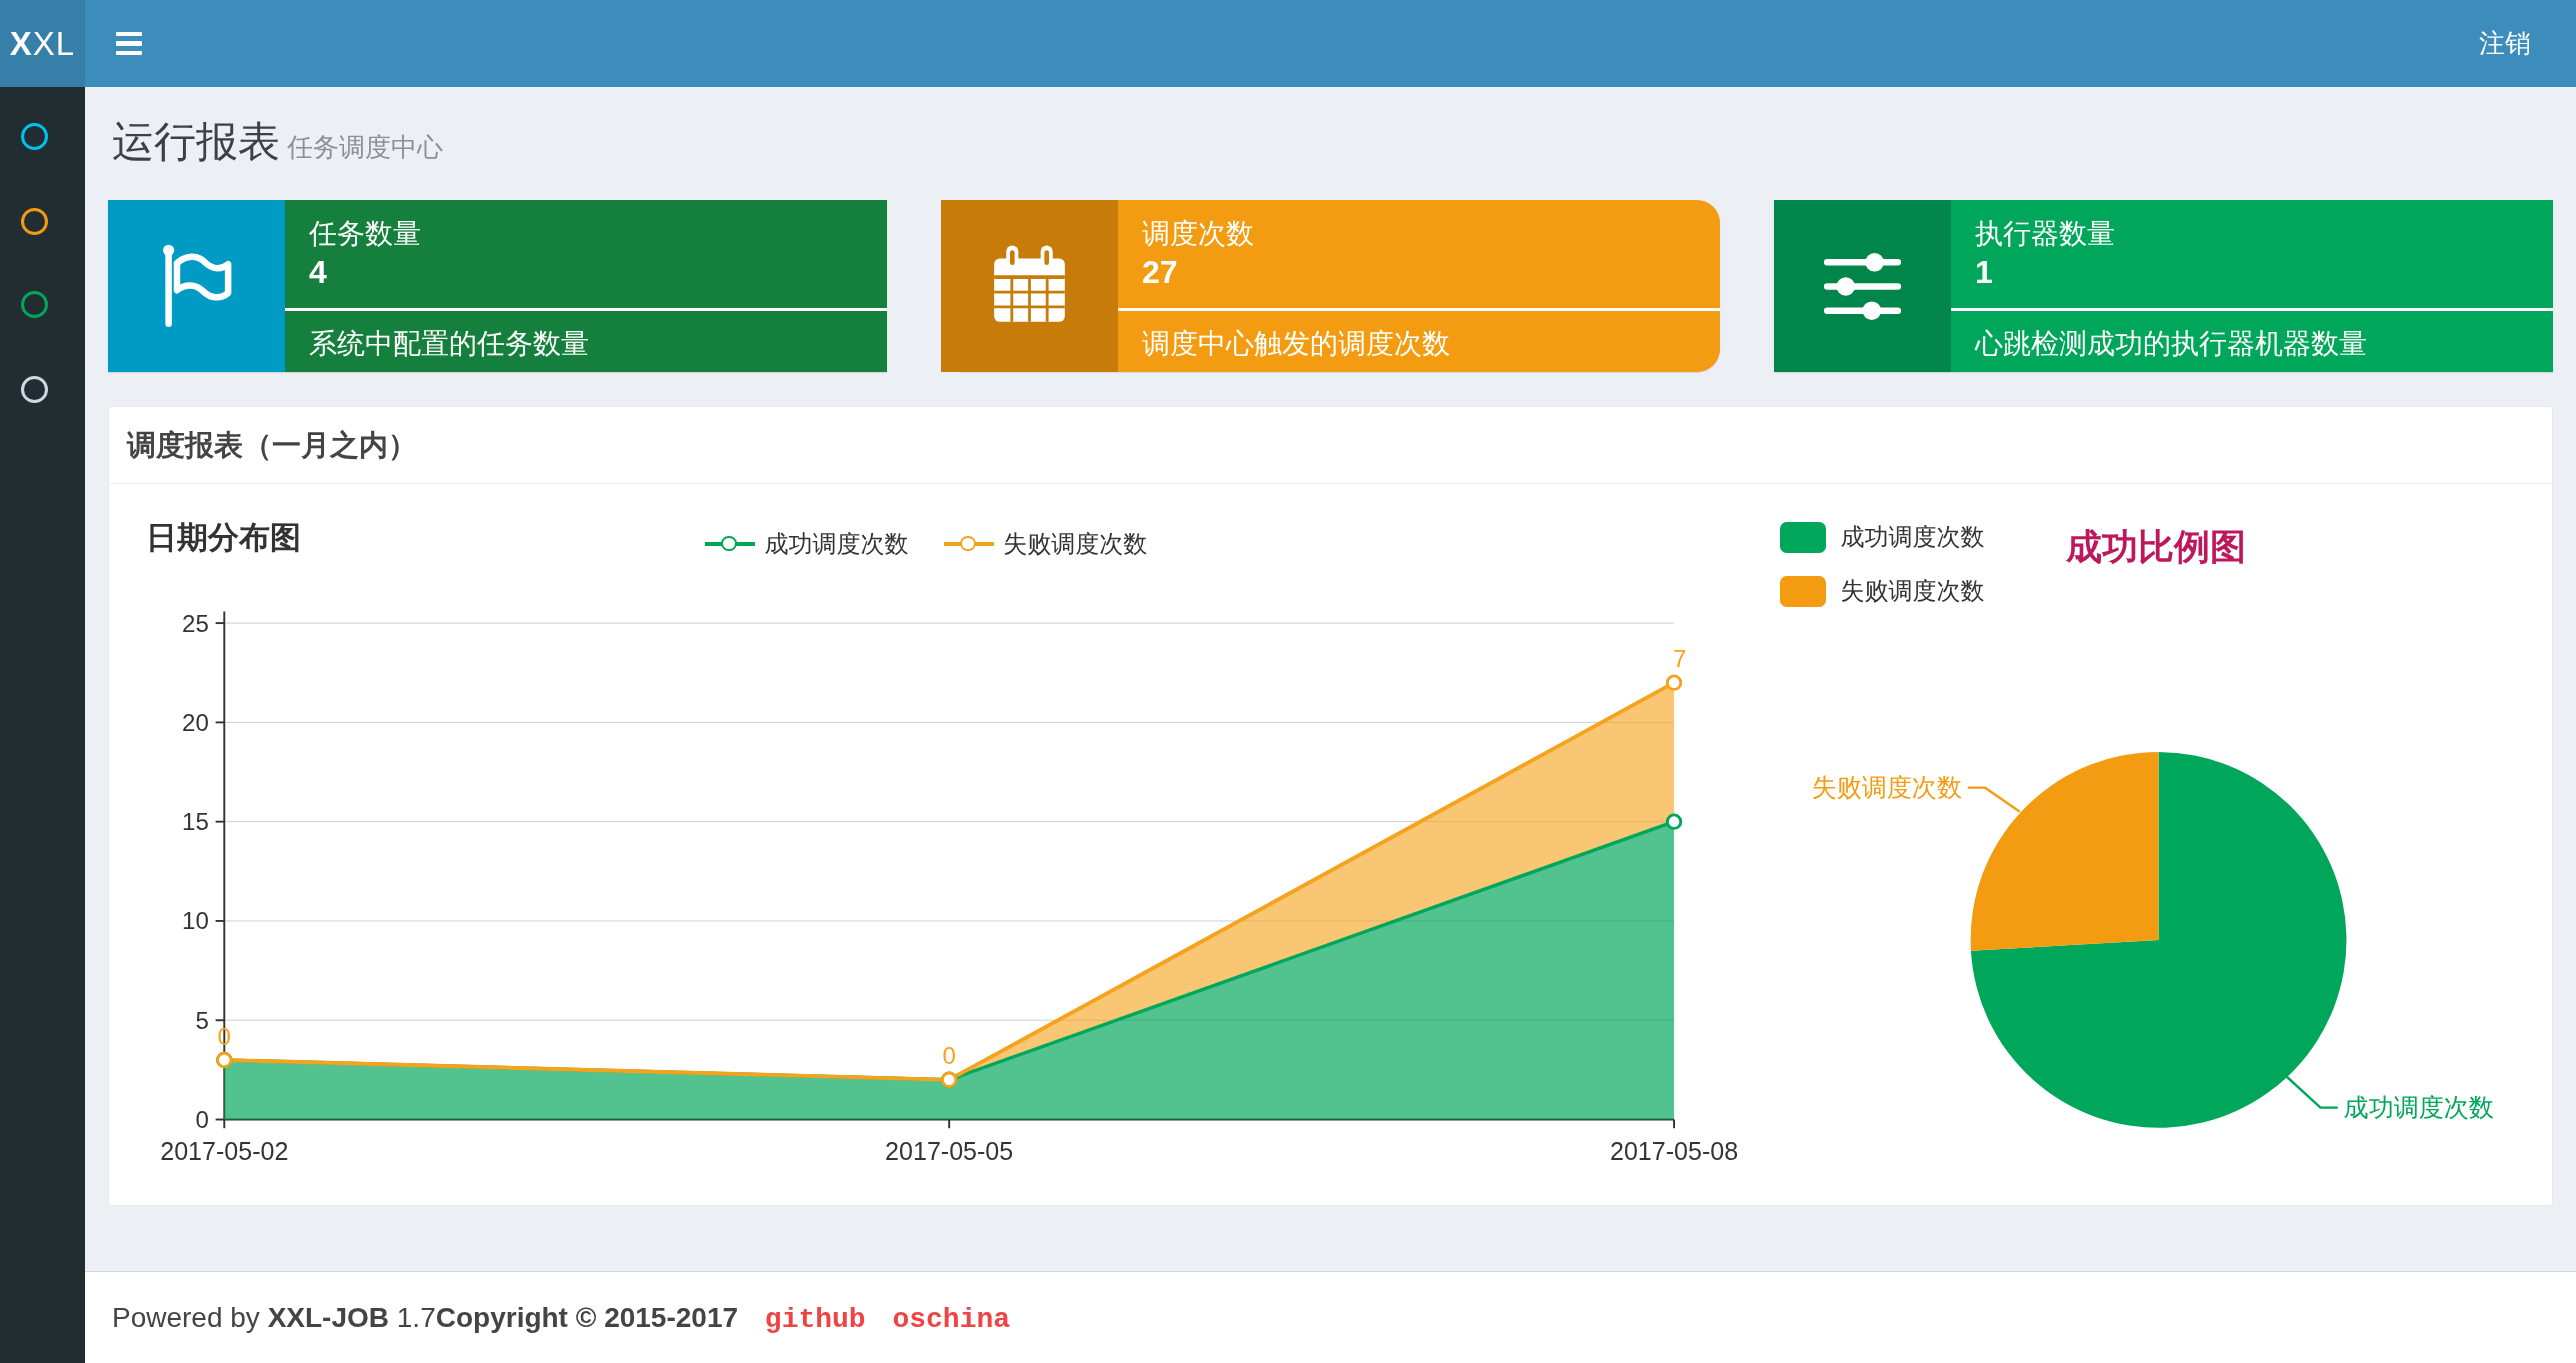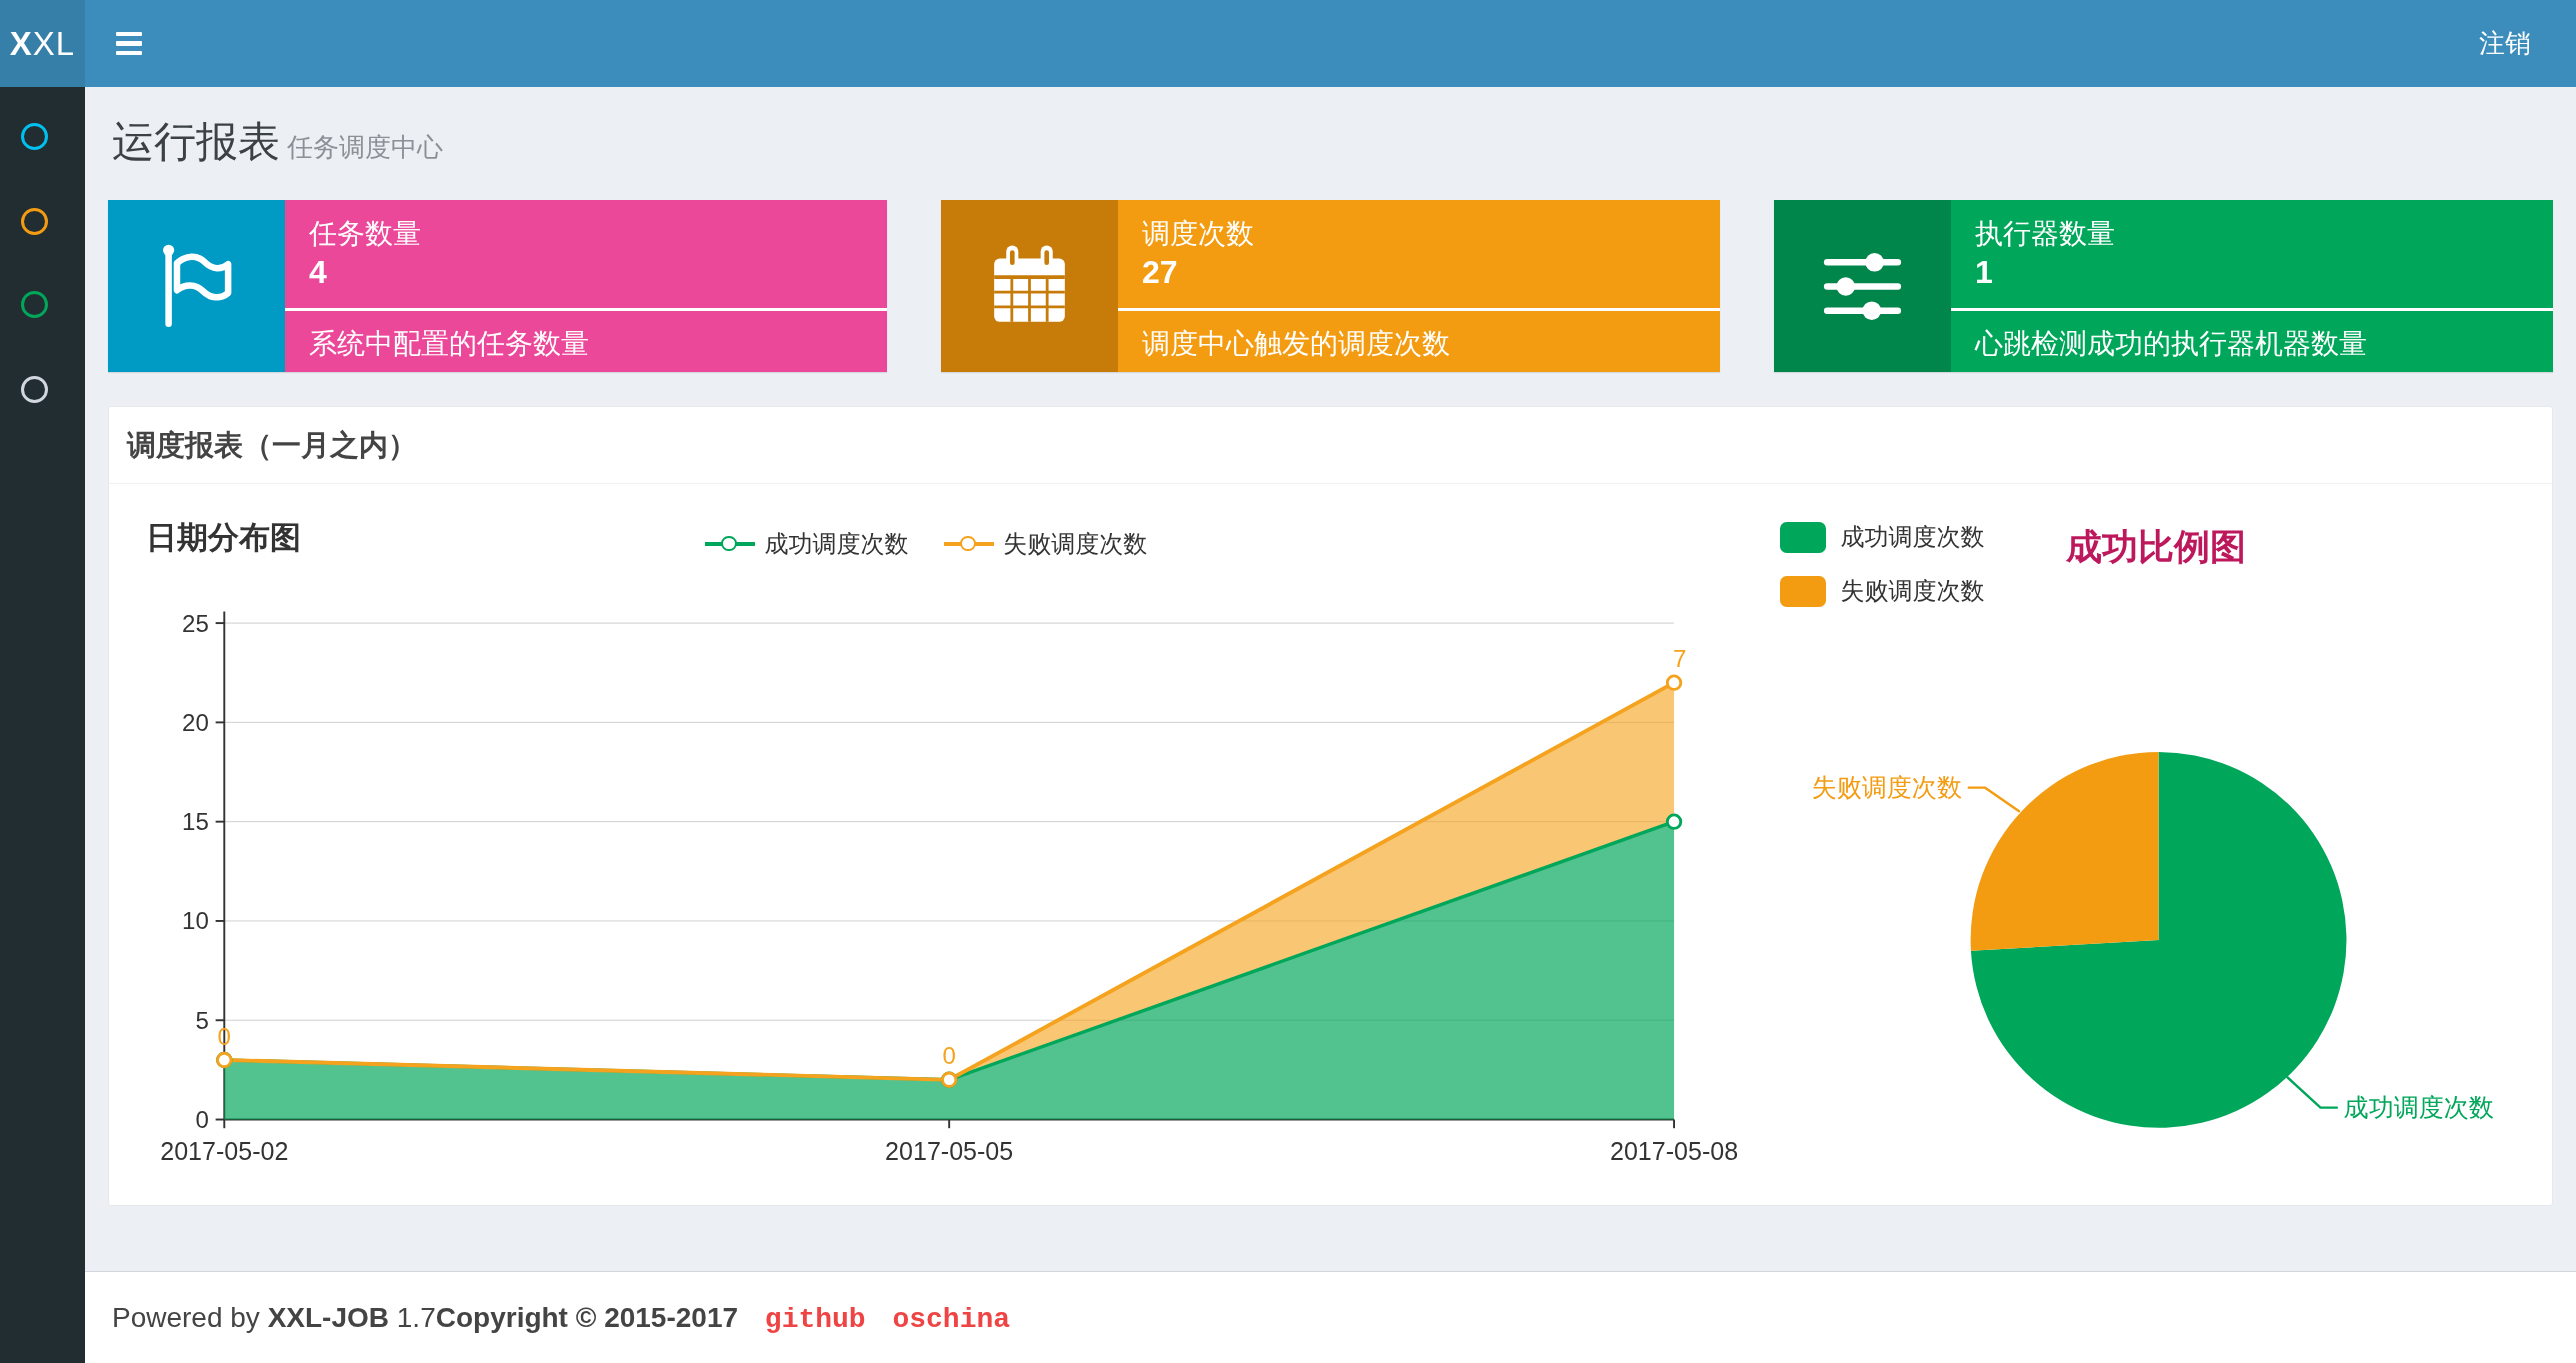--- a/index.html
+++ b/index.html
@@ -78,35 +78,35 @@
     <div class="side-ico" style="top: 36px; border-color: rgb(0, 192, 239);"></div>
     <div class="side-ico" style="top: 121px; border-color: rgb(243, 156, 18);"></div>
     <div class="side-ico" style="top: 204px; border-color: rgb(0, 166, 90);"></div>
     <div class="side-ico" style="top: 289px; border-color: rgb(210, 214, 222);"></div>
   </div>
 
   <div class="content-header">
     <span class="title">运行报表</span><span class="subtitle">任务调度中心</span>
   </div>
 
-  <div class="info-box" style="left: 108px; background: #ec4899; text-align: center;">
+  <div class="info-box" style="left: 108px; background: #15803d; text-align: center;">
     <div class="ib-icon" style="background: rgb(0, 155, 197);">
       <svg width="93" height="93" viewBox="0 0 100 100">
         <circle cx="20" cy="11" r="6" fill="#fff"></circle>
         <line x1="20" y1="14" x2="20" y2="90" stroke="#fff" stroke-width="7" stroke-linecap="round"></line>
         <path d="M29 25 C 39 16, 51 16, 59 24 C 67 32, 77 32, 84 26 L84 57 C 76 64, 65 63, 57 55 C 49 47, 38 47, 29 54 Z" fill="none" stroke="#fff" stroke-width="7" stroke-linejoin="round"></path>
       </svg>
     </div>
     <div class="ib-title">任务数量</div>
     <div class="ib-value">4</div>
     <div class="ib-divider"></div>
     <div class="ib-desc">系统中配置的任务数量</div>
   </div>
 
-  <div class="info-box" style="left: 941px; background: rgb(243, 156, 18);">
+  <div class="info-box" style="left: 941px; background: rgb(243, 156, 18); border-radius: 23px;">
     <div class="ib-icon" style="background: rgb(199, 124, 10);">
       <svg width="93" height="93" viewBox="0 0 100 100">
         <rect x="12" y="20" width="76" height="68" rx="6" fill="#fff"></rect>
         <rect x="25" y="6" width="13" height="26" rx="6.5" fill="#fff"></rect>
         <rect x="62" y="6" width="13" height="26" rx="6.5" fill="#fff"></rect>
         <rect x="29" y="11" width="5" height="16" rx="2.5" fill="#c77c0a"></rect>
         <rect x="66" y="11" width="5" height="16" rx="2.5" fill="#c77c0a"></rect>
         <line x1="12" y1="40" x2="88" y2="40" stroke="#c77c0a" stroke-width="4"></line>
         <line x1="12" y1="56" x2="88" y2="56" stroke="#c77c0a" stroke-width="3"></line>
         <line x1="12" y1="72" x2="88" y2="72" stroke="#c77c0a" stroke-width="3"></line>

